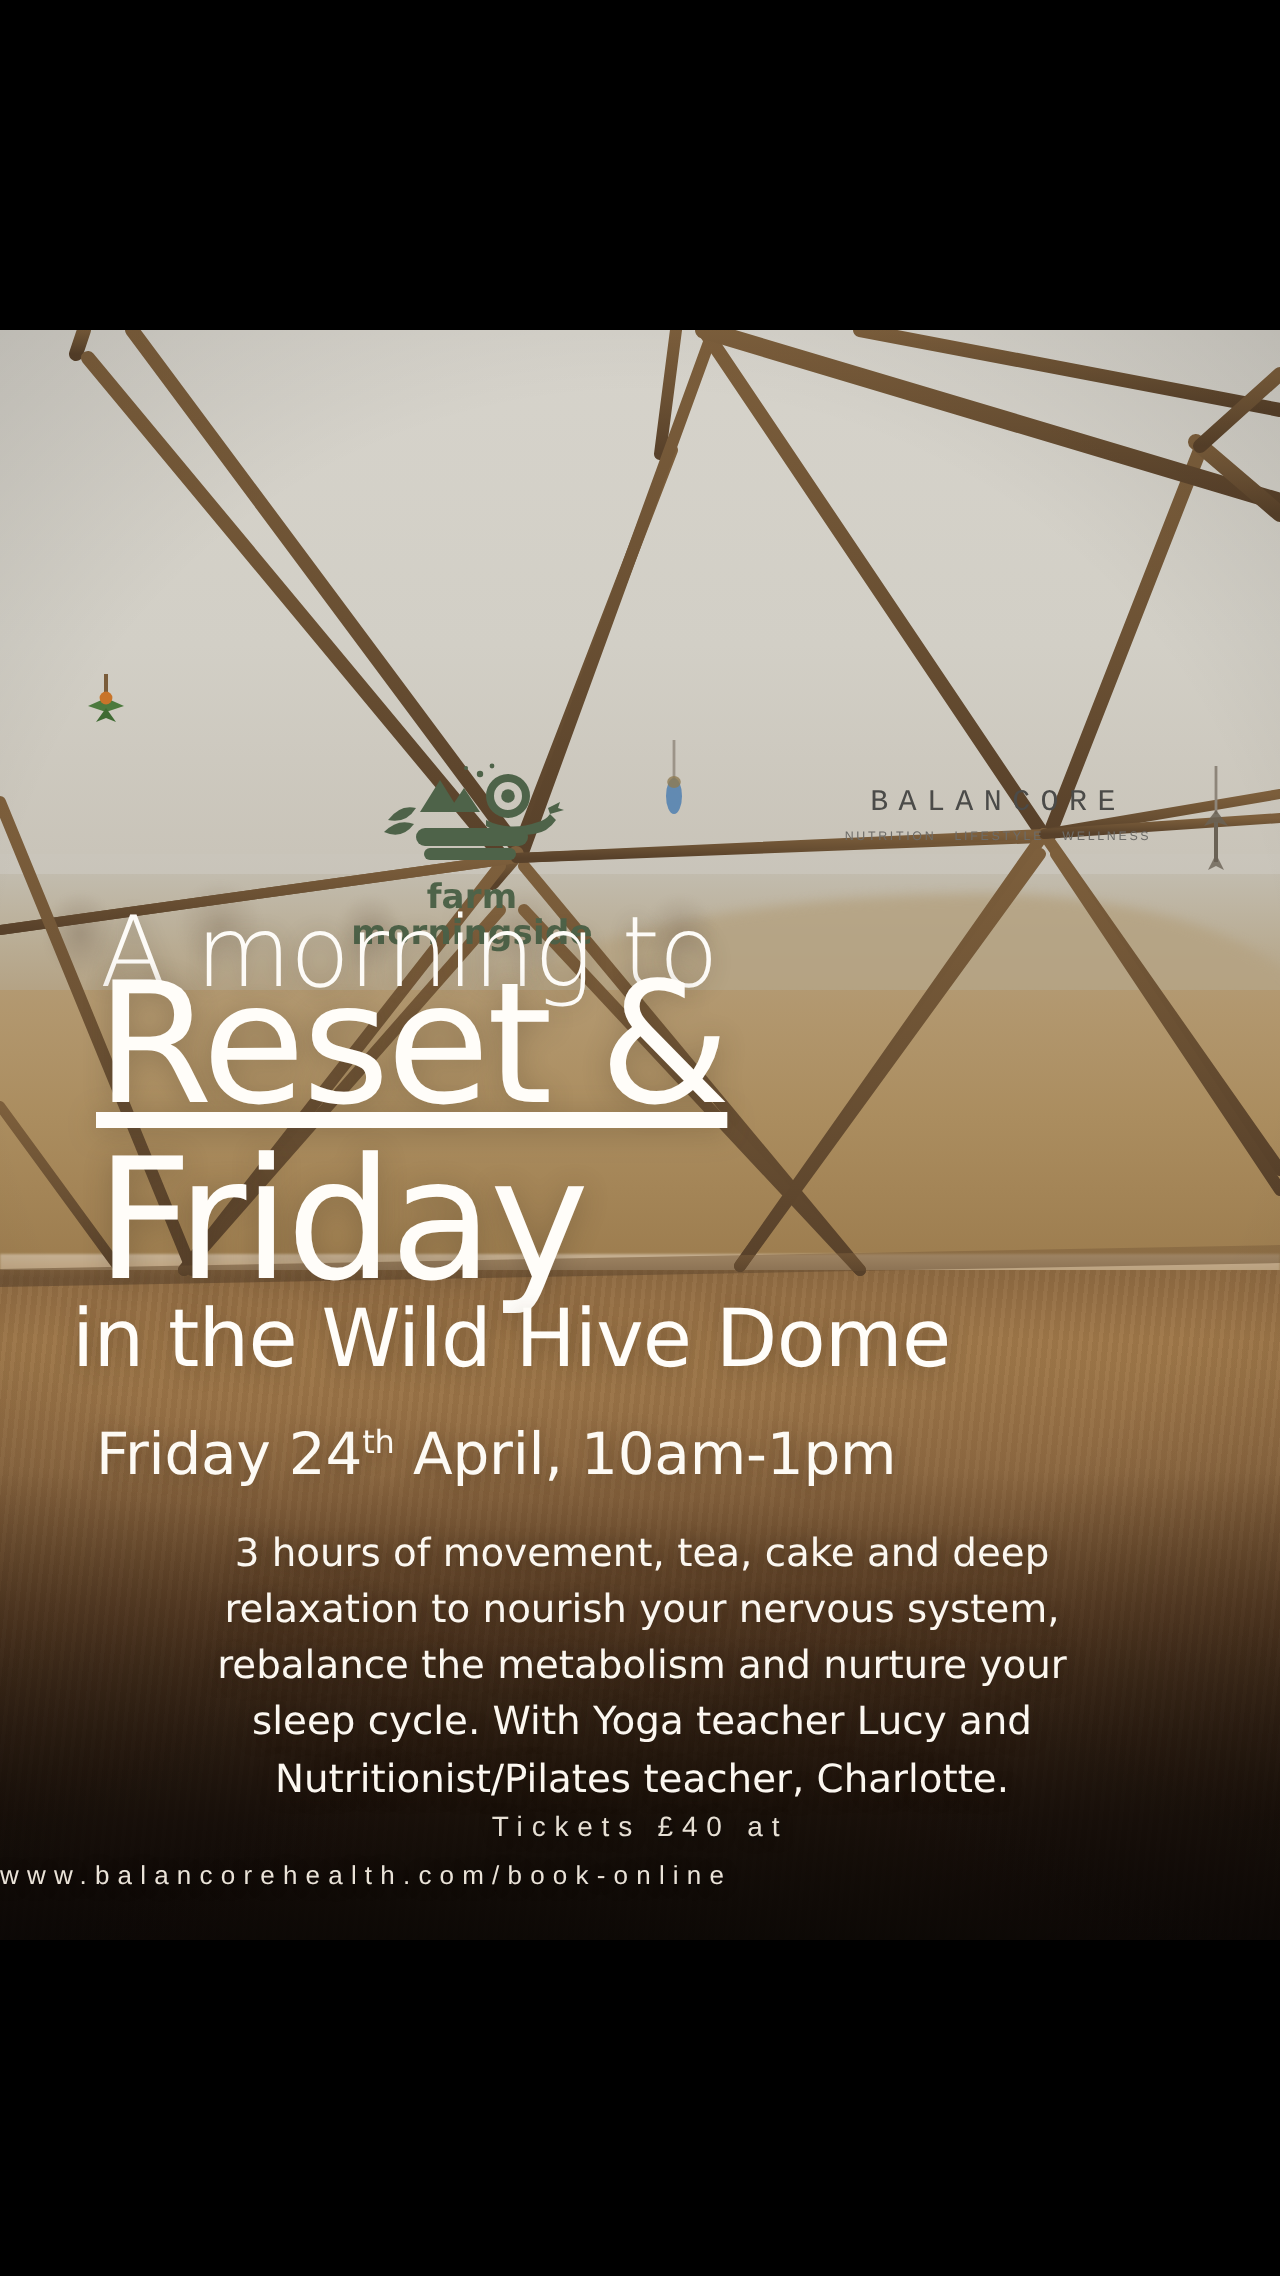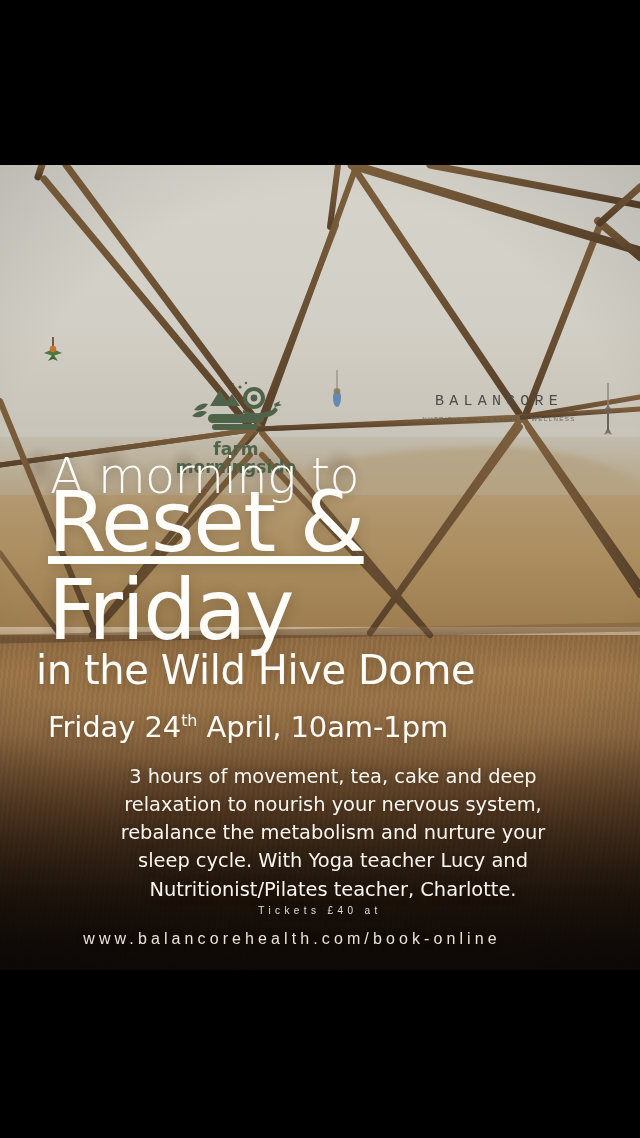--- a/index.html
+++ b/index.html
@@ -170,34 +170,33 @@
     text-shadow:0 2px 10px rgba(45,30,18,.42);
   }
   .dateline sup { font-size:16px; vertical-align:super; }
 
   .body {
     position:absolute; left:108px; top:598px; width:426px;
     color:#fbf7f0; font-size:19.4px; line-height:1.45;
     text-align:center; font-weight:400;
     font-family:"DejaVu Sans", sans-serif;
     text-shadow:0 1px 9px rgba(35,22,13,.5);
-    margin-left:12px;
   }
 
   .tickets {
     position:absolute; left:0; top:740px; width:640px;
     text-align:center; color:#e6dfd4;
-    font-size:10px; letter-spacing:4.4px; font-weight:400;
+    font-size:14px; letter-spacing:4.4px; font-weight:400;
     font-family:"Liberation Sans", sans-serif;
     text-shadow:0 1px 7px rgba(10,6,3,.6);
   }
   .url {
     position:absolute; left:0; top:765px; width:584px;
-    text-align:center; color:#eae3d8;
-    font-size:16px; letter-spacing:4.1px; font-weight:400;
+    text-align:left; color:#eae3d8;
+    font-size:13px; letter-spacing:4.1px; font-weight:400;
     font-family:"Liberation Sans", sans-serif;
     text-shadow:0 1px 7px rgba(10,6,3,.65);
   }
 </style>
 </head>
 <body>
 
 <div class="stage">
 
   <div class="photo">

